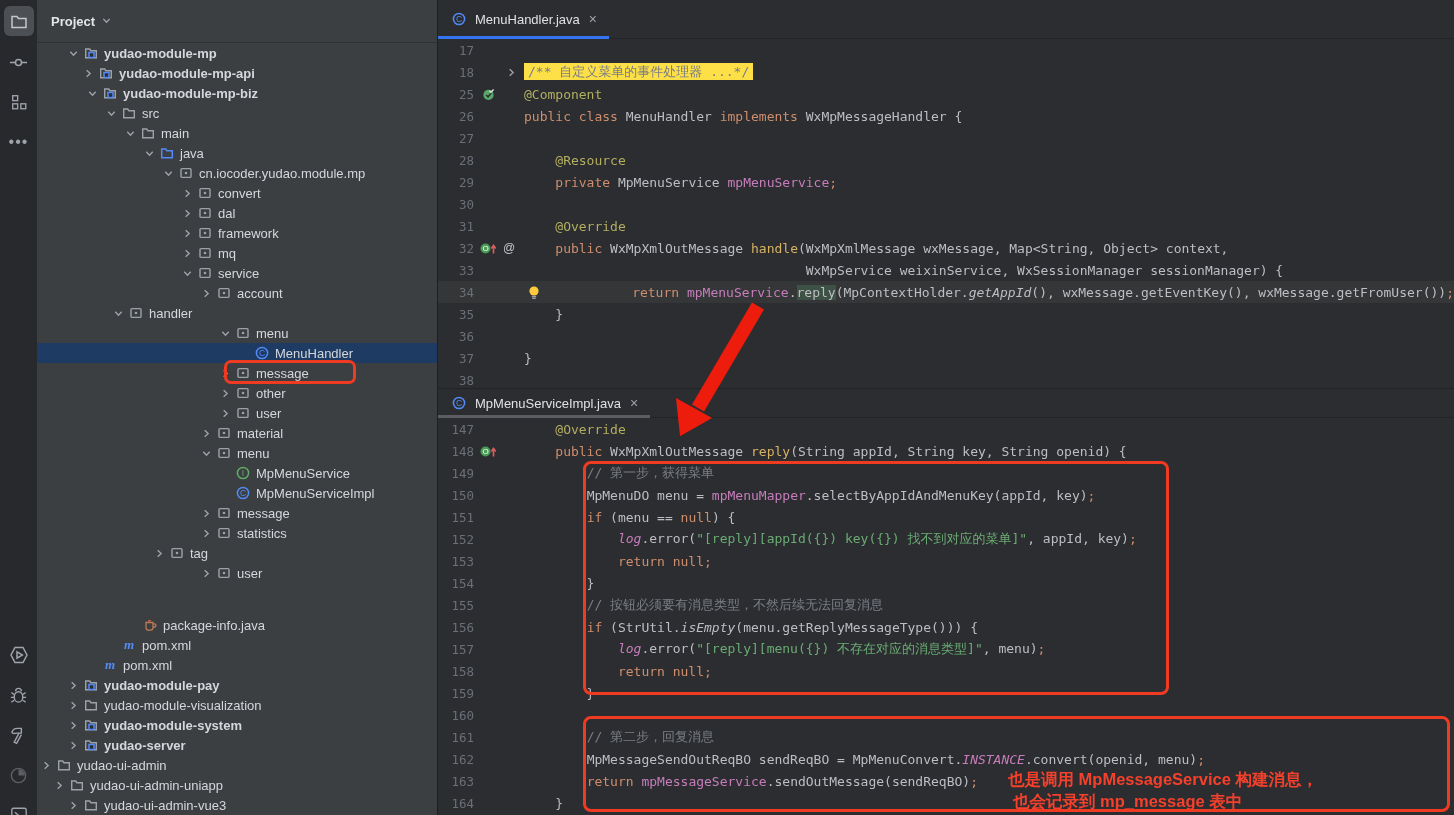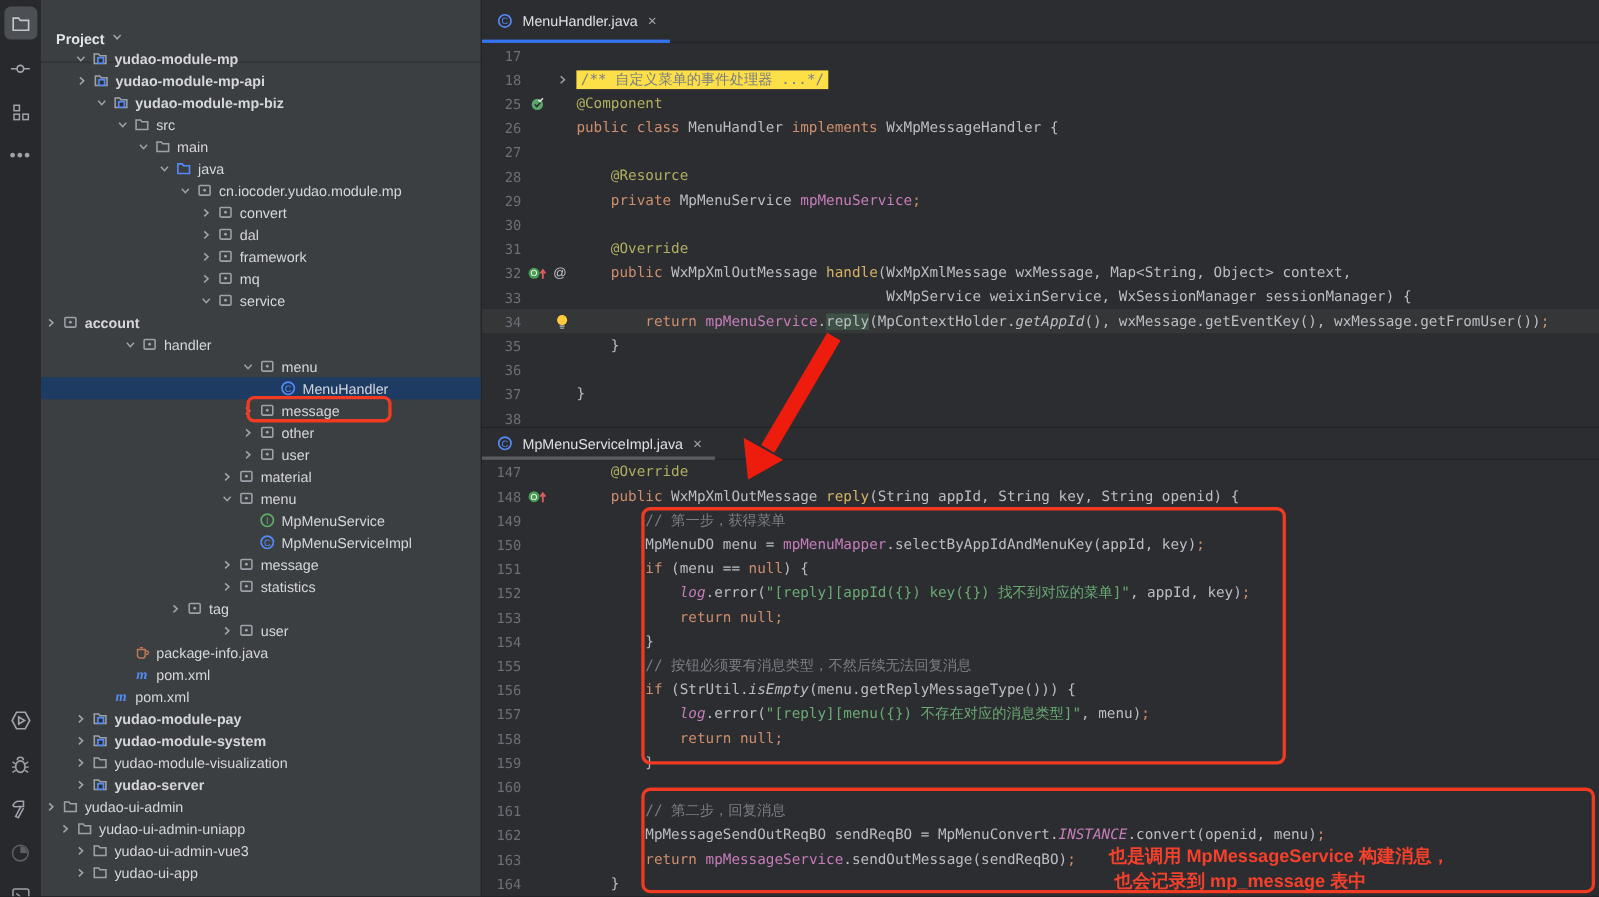--- a/index.html
+++ b/index.html
@@ -7,21 +7,21 @@
     background:var(--editor-bg,#2b2d30);
     font-family:"Liberation Sans",sans-serif;color:#d8dadf;}
   
   .activity{position:absolute;left:0;top:0;width:37px;height:815px;background:var(--activity-bg,#27292c);z-index:2;}
   .act-ic{position:absolute;left:0;width:37px;height:30px;display:flex;align-items:center;justify-content:center;color:#9fa3ab;cursor:pointer;}
   .act-ic.sel::before{content:"";position:absolute;left:4px;top:-1px;width:30px;height:30px;background:#4c5054;border-radius:6px;}
   .act-ic svg,.act-ic span{position:relative;}
   .act-dots{font-size:16px;letter-spacing:1px;color:#9fa3ab;}
   
   .panel{position:absolute;left:37px;top:0;width:400px;height:815px;background:var(--panel-bg,#3c3f41);border-right:1px solid #1e1f22;z-index:1;}
-  .panel-head{height:42px;display:flex;align-items:center;padding-left:14px;gap:6px;border-bottom:1px solid rgba(0,0,0,.22);margin-top:14px;}
+  .panel-head{height:42px;display:flex;align-items:center;padding-left:14px;gap:6px;border-bottom:1px solid rgba(0,0,0,.22);}
   .panel-title{font-weight:bold;font-size:13px;color:#e3e5e9;}
   .tree{position:absolute;left:0;top:43px;right:0;bottom:0;overflow:hidden;}
   .trow{height:20px;display:flex;align-items:center;font-size:13px;color:#d5d7dd;white-space:nowrap;cursor:pointer;}
   .trow.sel{background:var(--selection,#1d3b63);}
   .tchev{width:18px;height:16px;flex:none;display:flex;align-items:center;justify-content:center;color:#9fa3ab;}
   .ticon{width:18px;height:16px;flex:none;display:flex;align-items:center;justify-content:center;}
   .tlabel{margin-left:4px;}
   .tlabel.b{font-weight:bold;}
   .mvn{font-style:italic;font-weight:bold;color:#548af7;font-size:13px;font-family:"Liberation Serif",serif;}
   
@@ -29,21 +29,21 @@
   .tabbar{position:relative;display:flex;background:var(--editor-bg,#2b2d30);border-bottom:1px solid #222326;}
   .tabbar.top{height:38px;}
   .tabbar.bot{height:28px;border-top:1px solid #222326;}
   .tab{position:relative;display:flex;align-items:center;gap:7px;padding:0 10px 0 12px;font-size:13px;color:#dfe1e5;cursor:pointer;}
   .tab .under{position:absolute;left:0;right:0;bottom:-1px;height:3px;}
   .tab .under.blue{background:var(--accent,#3574f0);}
   .tab .under.gray{background:#5a5d62;}
   .tclose{color:#9fa3ab;font-size:14px;line-height:1;padding:2px;cursor:pointer;}
   .elines{position:relative;}
   .line{display:flex;height:22px;align-items:center;font-family:"DejaVu Sans Mono","Liberation Mono",monospace;font-size:13px;white-space:pre;}
-  .line.hl{background:rgba(255,255,255,.045);}
+  .line.hl{background:rgba(255,255,255,.045);justify-content:space-between;}
   .ln{width:36px;flex:none;text-align:right;color:#6b6f77;font-size:12.5px;}
   .gut{width:50px;flex:none;display:flex;align-items:center;gap:3px;padding-left:5px;box-sizing:border-box;height:22px;}
   .gut .push{margin-left:auto;margin-right:4px;}
   .tok{color:#bcbec4;}
   .tok.def{color:#bcbec4;}
   .tok.kw{color:var(--keyword,#cf8e6d);}
   .tok.ann{color:var(--annotation,#b3ae60);}
   .tok.method{color:var(--method,#d6b263);}
   .tok.field{color:var(--field,#c77dbb);}
   .tok.str{color:var(--string,#6aab73);}
@@ -134,21 +134,21 @@
             </svg>
           </span>
           <span class="ticon">
             <svg width="14" height="14" viewBox="0 0 14 14">
               <path d="M1.7 3h4l1.2 1.7h5.4v7H1.7z" fill="none" stroke="#9da2aa" stroke-width="1.4"></path>
               <rect x="5" y="6.5" width="5" height="5" fill="#2b2d30" stroke="#548af7" stroke-width="1.5"></rect>
             </svg>
           </span>
           <span class="tlabel b">yudao-module-mp</span>
         </div>
-        <div class="trow" style="padding-left: 28px;">
+        <div class="trow" style="padding-left: 42px;">
           <span class="tchev">
             <svg width="11" height="11" viewBox="0 0 12 12">
               <polyline points="4,2.5 7.8,6 4,9.5" fill="none" stroke="currentColor" stroke-width="1.5"></polyline>
             </svg>
           </span>
           <span class="ticon">
             <svg width="14" height="14" viewBox="0 0 14 14">
               <path d="M1.7 3h4l1.2 1.7h5.4v7H1.7z" fill="none" stroke="#9da2aa" stroke-width="1.4"></path>
               <rect x="5" y="6.5" width="5" height="5" fill="#2b2d30" stroke="#548af7" stroke-width="1.5"></rect>
             </svg>
@@ -285,21 +285,21 @@
             </svg>
           </span>
           <span class="ticon">
             <svg width="14" height="14" viewBox="0 0 14 14">
               <rect x="2" y="2.6" width="10" height="8.8" rx="1" fill="none" stroke="#9da2aa" stroke-width="1.4"></rect>
               <circle cx="7" cy="7" r="1.3" fill="#9da2aa"></circle>
             </svg>
           </span>
           <span class="tlabel">service</span>
         </div>
-        <div class="trow" style=" font-weight: bold;">
+        <div class="trow" style="padding-left: 160px;">
           <span class="tchev">
             <svg width="11" height="11" viewBox="0 0 12 12">
               <polyline points="4,2.5 7.8,6 4,9.5" fill="none" stroke="currentColor" stroke-width="1.5"></polyline>
             </svg>
           </span>
           <span class="ticon">
             <svg width="14" height="14" viewBox="0 0 14 14">
               <rect x="2" y="2.6" width="10" height="8.8" rx="1" fill="none" stroke="#9da2aa" stroke-width="1.4"></rect>
               <circle cx="7" cy="7" r="1.3" fill="#9da2aa"></circle>
             </svg>
@@ -483,21 +483,21 @@
             </svg>
           </span>
           <span class="ticon">
             <svg width="14" height="14" viewBox="0 0 14 14">
               <rect x="2" y="2.6" width="10" height="8.8" rx="1" fill="none" stroke="#9da2aa" stroke-width="1.4"></rect>
               <circle cx="7" cy="7" r="1.3" fill="#9da2aa"></circle>
             </svg>
           </span>
           <span class="tlabel">user</span>
         </div>
-        <div class="trow" style="padding-left: 65px;">
+        <div class="trow" style="padding-left: 86px; margin-top: 32px;">
           <span class="tchev"></span>
           <span class="ticon">
             <svg width="14" height="14" viewBox="0 0 14 14">
               <path d="M3 4.5h7v5.3a2.4 2.4 0 0 1-2.4 2.4H5.4A2.4 2.4 0 0 1 3 9.8z" fill="none" stroke="#bd7a57" stroke-width="1.3"></path>
               <path d="M10 5.8h1.3a1.6 1.6 0 0 1 0 3.2H10" fill="none" stroke="#bd7a57" stroke-width="1.3"></path>
               <path d="M5 2.8h3" stroke="#d46a43" stroke-width="1.3"></path>
             </svg>
           </span>
           <span class="tlabel">package-info.java</span>
         </div>
@@ -531,37 +531,37 @@
         </div>
         <div class="trow" style="padding-left: 27px;">
           <span class="tchev">
             <svg width="11" height="11" viewBox="0 0 12 12">
               <polyline points="4,2.5 7.8,6 4,9.5" fill="none" stroke="currentColor" stroke-width="1.5"></polyline>
             </svg>
           </span>
           <span class="ticon">
             <svg width="14" height="14" viewBox="0 0 14 14">
               <path d="M1.7 3h4l1.2 1.7h5.4v7H1.7z" fill="none" stroke="#9da2aa" stroke-width="1.4"></path>
+            </svg>
+          </span>
+          <span class="tlabel">yudao-module-visualization</span>
+        </div>
+        <div class="trow" style="padding-left: 27px;">
+          <span class="tchev">
+            <svg width="11" height="11" viewBox="0 0 12 12">
+              <polyline points="4,2.5 7.8,6 4,9.5" fill="none" stroke="currentColor" stroke-width="1.5"></polyline>
+            </svg>
+          </span>
+          <span class="ticon">
+            <svg width="14" height="14" viewBox="0 0 14 14">
+              <path d="M1.7 3h4l1.2 1.7h5.4v7H1.7z" fill="none" stroke="#9da2aa" stroke-width="1.4"></path>
               <rect x="5" y="6.5" width="5" height="5" fill="#2b2d30" stroke="#548af7" stroke-width="1.5"></rect>
             </svg>
           </span>
           <span class="tlabel b">yudao-module-system</span>
-        </div>
-        <div class="trow" style="padding-left: 27px;">
-          <span class="tchev">
-            <svg width="11" height="11" viewBox="0 0 12 12">
-              <polyline points="4,2.5 7.8,6 4,9.5" fill="none" stroke="currentColor" stroke-width="1.5"></polyline>
-            </svg>
-          </span>
-          <span class="ticon">
-            <svg width="14" height="14" viewBox="0 0 14 14">
-              <path d="M1.7 3h4l1.2 1.7h5.4v7H1.7z" fill="none" stroke="#9da2aa" stroke-width="1.4"></path>
-            </svg>
-          </span>
-          <span class="tlabel">yudao-module-visualization</span>
         </div>
         <div class="trow" style="padding-left: 27px;">
           <span class="tchev">
             <svg width="11" height="11" viewBox="0 0 12 12">
               <polyline points="4,2.5 7.8,6 4,9.5" fill="none" stroke="currentColor" stroke-width="1.5"></polyline>
             </svg>
           </span>
           <span class="ticon">
             <svg width="14" height="14" viewBox="0 0 14 14">
               <path d="M1.7 3h4l1.2 1.7h5.4v7H1.7z" fill="none" stroke="#9da2aa" stroke-width="1.4"></path>

